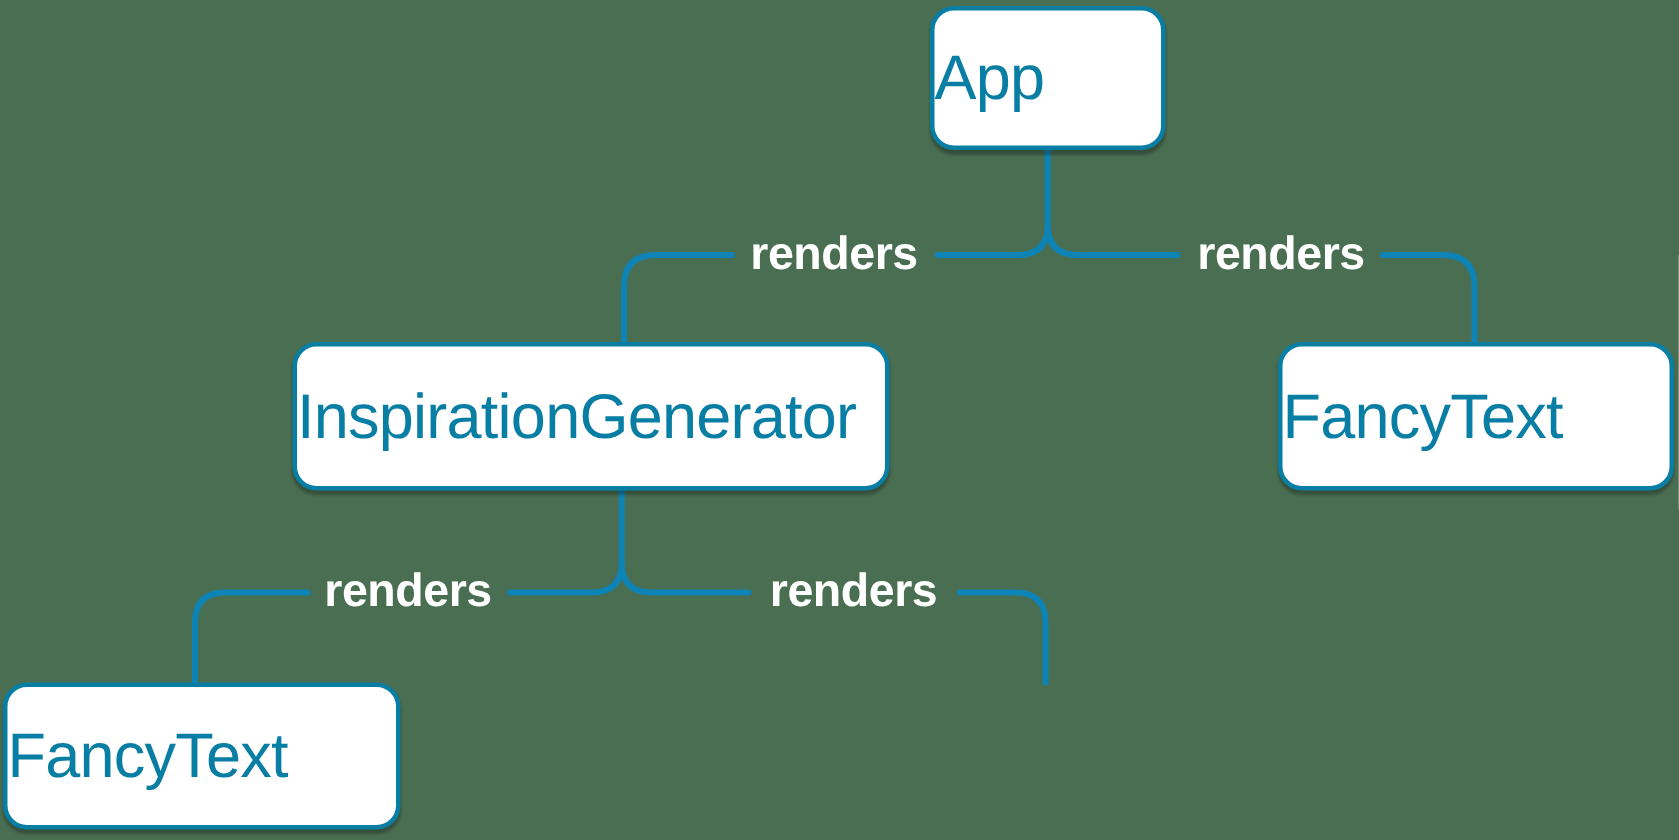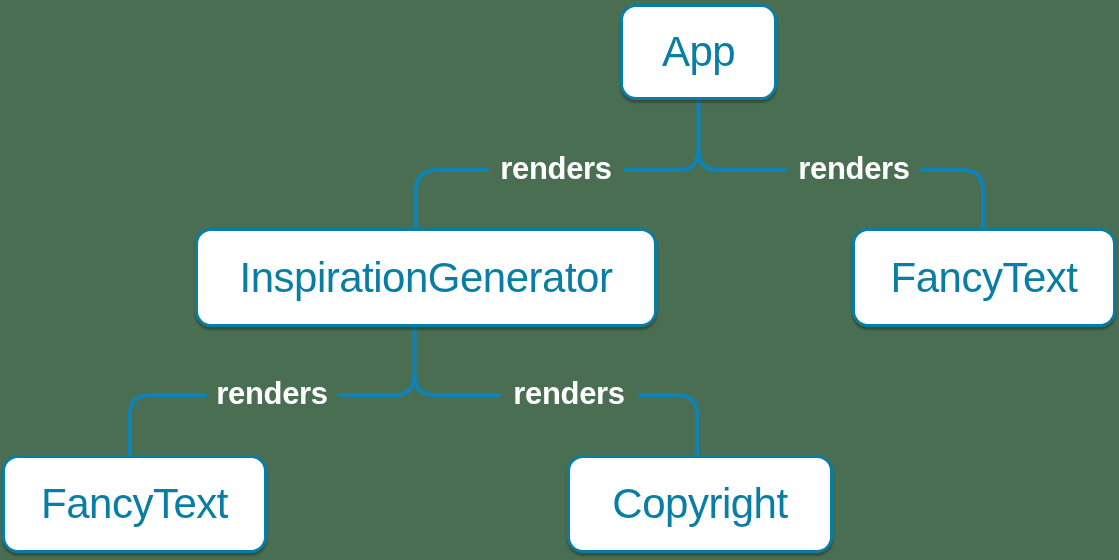--- a/index.html
+++ b/index.html
@@ -29,31 +29,31 @@
   }
   .node {
     position: absolute;
     box-sizing: border-box;
     background: #ffffff;
     border: 3px solid #087ea4;
     border-radius: 16px;
     box-shadow: 0 3px 2px rgba(0, 0, 0, 0.28);
     display: flex;
     align-items: center;
-    justify-content: center;
+    justify-content: flex-start;
   }
   .node-label {
     color: #087ea4;
     font-size: 42px;
     font-weight: 500;
     letter-spacing: -0.5px;
     white-space: nowrap;
   }
   .node-app               { left: 620px; top: 4px;   width: 157px; height: 96px; }
-  .node-inspiration       { left: 195px; top: 228px; width: 462px; height: 99px; }
+  .node-inspiration       { left: 195px; top: 228px; width: 398px; height: 99px; }
   .node-fancytext-top     { left: 852px; top: 228px; width: 264px; height: 99px; }
   .node-fancytext-bottom  { left: 2px;   top: 455px; width: 265px; height: 98px; }
   .node-copyright         { left: 567px; top: 455px; width: 266px; height: 98px; }
   .edge-label {
     position: absolute;
     transform: translate(-50%, -50%);
     color: #ffffff;
     font-size: 31px;
     font-weight: 600;
     letter-spacing: -0.3px;
@@ -91,22 +91,19 @@
   </div>
 
   <div class="node node-fancytext-top">
     <span class="node-label">FancyText</span>
   </div>
 
   <div class="node node-fancytext-bottom">
     <span class="node-label">FancyText</span>
   </div>
 
-  <div class="node node-copyright">
-    <span class="node-label">Copyright</span>
-  </div>
 
   <span class="edge-label edge-label-1">renders</span>
   <span class="edge-label edge-label-2">renders</span>
   <span class="edge-label edge-label-3">renders</span>
   <span class="edge-label edge-label-4">renders</span>
 
 </div>
 
 </body></html>

